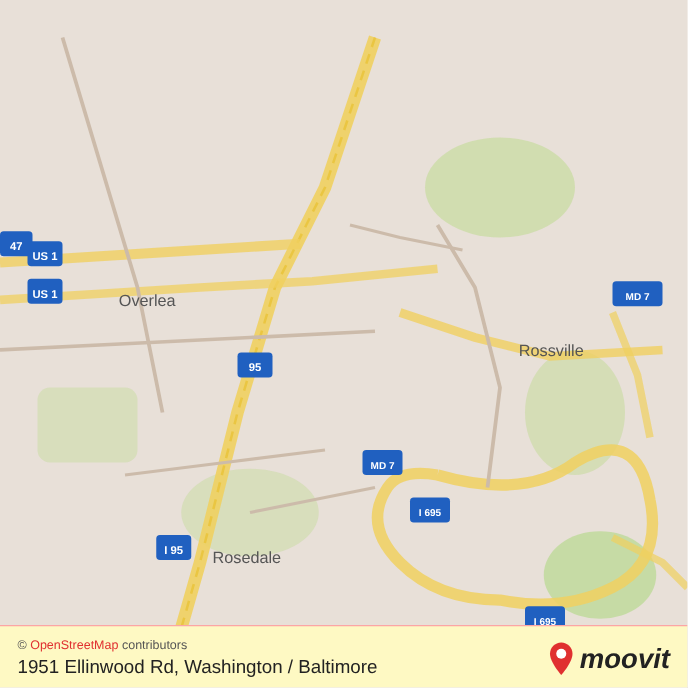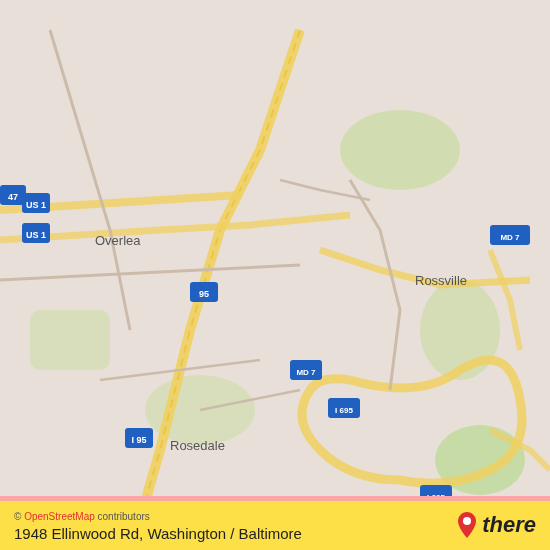--- a/index.html
+++ b/index.html
@@ -70,26 +70,26 @@
       white-space: nowrap;
       letter-spacing: 0.2px;
     }
 
     
     #bottom-bar {
       position: absolute;
       bottom: 0;
       left: 0;
       width: 100%;
-      background: #fde047;
+      background: #fef9c3;
       padding: 10px 14px 8px;
       display: flex;
-      align-items: flex-start;
+      align-items: center;
       justify-content: space-between;
-      border-top: 5px solid #fca5a5;
+      border-top: 1px solid #fca5a5;
       z-index: 20;
     }
 
     #bottom-left {
       display: flex;
       flex-direction: column;
     }
 
     #osm-credit {
       font-size: 10px;
@@ -185,25 +185,25 @@
     <text x="415" y="255" font-family="Arial" font-size="13" fill="#555" font-weight="500">Rossville</text>
     <text x="170" y="420" font-family="Arial" font-size="13" fill="#555" font-weight="500">Rosedale</text>
   </svg>
 
 
   <div id="bottom-bar">
     <div id="bottom-left">
       <div id="osm-credit">
         <span>© </span><span style="color:#e03030; cursor:pointer;">OpenStreetMap</span><span> contributors</span>
       </div>
-      <div id="address-text">1948 Ellinwood Rd, Washington / Baltimore</div>
+      <div id="address-text">1951 Ellinwood Rd, Washington / Baltimore</div>
     </div>
 
     <div id="moovit-logo">
       <svg id="moovit-pin" viewBox="0 0 22 28" fill="none">
         <path d="M11 1C6.029 1 2 5.029 2 10C2 17 11 27 11 27C11 27 20 17 20 10C20 5.029 15.971 1 11 1Z" fill="#e03030"></path>
         <circle cx="11" cy="10" r="4" fill="white"></circle>
       </svg>
-      <span id="moovit-word">there</span>
+      <span id="moovit-word">moovit</span>
     </div>
   </div>
 
 </div>
 
 </body></html>

